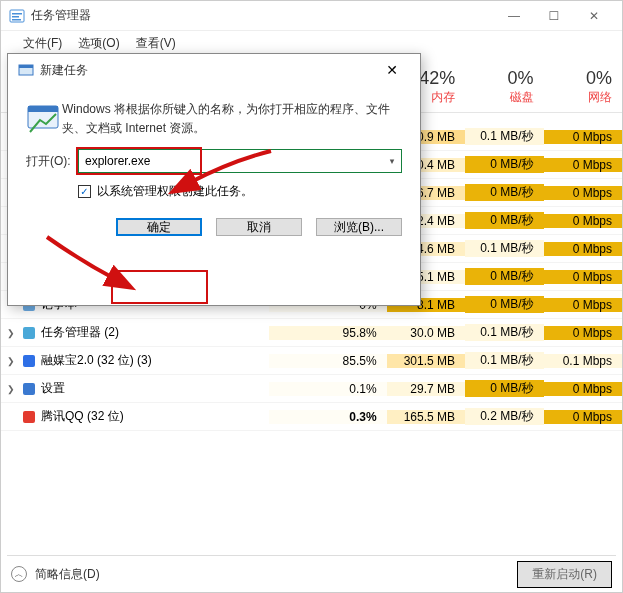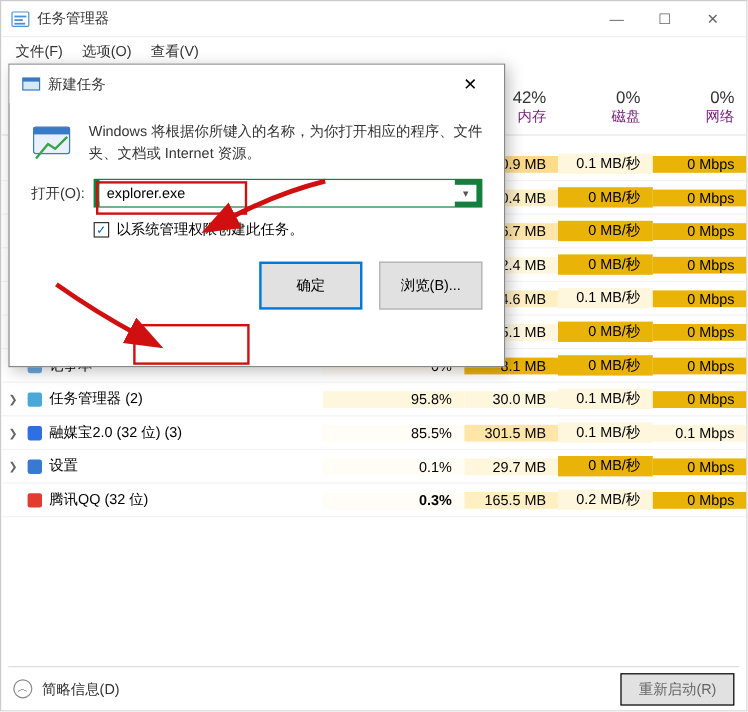--- a/index.html
+++ b/index.html
@@ -3,29 +3,29 @@
 <meta charset="utf-8">
 <style>
 *{box-sizing:border-box;margin:0;padding:0;font-family:"Microsoft YaHei","Segoe UI",sans-serif;font-size:12px}
 body{background:#fff;width:623px;height:593px;overflow:hidden;position:relative}
 .main-window{width:623px;height:593px;border:1px solid #ccc;position:relative;background:#fff}
 .title-bar{height:30px;display:flex;align-items:center;padding:12px 8px;border-bottom:1px solid #eee}
 .title-bar .app-icon{width:16px;height:16px;margin-right:6px;display:inline-block}
 .title-bar .title{flex:1;color:#333}
 .win-controls{display:flex;gap:0}
 .win-controls div{width:40px;height:30px;display:flex;align-items:center;justify-content:center;color:#666;cursor:pointer}
-.menu-bar{height:24px;display:flex;align-items:center;padding:0 6px;gap:4px}
+.menu-bar{height:24px;display:flex;align-items:center;padding:0 16px;gap:4px}
 .menu-bar span{padding:2px 6px;color:#333;cursor:pointer}
 .table-area{position:absolute;top:60px;left:0;right:0;height:480px;overflow:hidden}
 .table-header{display:flex;border-bottom:1px solid #e5e5e5;height:52px;align-items:flex-end}
 .col-name{width:275px}
 .col-num{width:80px;text-align:right;padding:4px 10px}
 .col-header{text-align:right;padding:6px 10px 6px 4px}
-.col-header .pct{font-size:14px;color:#333}
-.col-header .lbl{color:#701a75}
+.col-header .pct{font-size:18px;color:#333}
+.col-header .lbl{color:#ef4444}
 .col-header.hl .pct{color:#333}
 .table-body{margin-top:10px}
 .row{display:flex;height:28px;align-items:center;border-bottom:1px solid #f3f3f3}
 .row .c-name{width:275px;display:flex;align-items:center;padding-left:6px;gap:4px;position:relative}
 .row .c-name .chev{width:10px;color:#666;font-size:9px}
 .row .c-num{width:80px;text-align:right;padding:0 10px}
 .proc-icon{width:16px;height:16px;display:inline-block}
 
 .h0{background:#eab308}
 .h1{background:#fff7dd}
@@ -39,34 +39,34 @@
 .footer{position:absolute;bottom:0;left:0;right:0;height:36px;display:flex;align-items:center;padding:0 10px;justify-content:space-between}
 .footer-left{display:flex;align-items:center;gap:8px;color:#333;cursor:pointer}
 .footer-btn{border:1px solid #000000;background:#e1e1e1;padding:4px 14px;cursor:pointer;color:#666}
 .circle-up{width:16px;height:16px;border:1px solid #888;border-radius:50%;display:flex;align-items:center;justify-content:center;font-size:9px;color:#555}
 
 .dialog{position:absolute;top:52px;left:6px;width:414px;height:253px;background:#fff;border:1px solid #888;box-shadow:3px 3px 12px rgba(0,0,0,.25);z-index:10}
 .dlg-title{height:32px;display:flex;align-items:center;padding:0 10px;background:#fff}
 .dlg-title .icon{width:16px;height:16px;margin-right:6px}
 .dlg-title .t{flex:1;color:#333}
 .dlg-close{width:36px;height:28px;display:flex;align-items:center;justify-content:center;cursor:pointer;font-size:14px}
-.dlg-body{padding:14px 18px 8px;display:flex;gap:12px}
+.dlg-body{padding:14px 18px 8px;display:flex;}
 .run-icon{width:36px;height:36px;flex-shrink:0}
 .dlg-msg{line-height:1.55;color:#333}
 .open-row{display:flex;align-items:center;padding:4px 18px 4px;gap:6px}
 .open-lbl{width:46px;color:#333}
-.open-input-wrap{flex:1;position:relative;border:5px solid #15803d;height:24px;display:flex;align-items:center}
+.open-input-wrap{flex:1;position:relative;border:1px solid #15803d;height:24px;display:flex;align-items:center}
 .open-input{flex:1;border:none;outline:none;padding:0 6px;height:22px;font-size:12px}
 .open-drop{width:18px;text-align:center;color:#555;cursor:pointer;font-size:9px}
 .red-box{position:absolute;border:2px solid #d01010;pointer-events:none}
 .red-box.input-hl{top:-3px;left:-3px;width:126px;height:28px}
 .chk-row{display:flex;align-items:center;padding:6px 18px 10px 70px;gap:6px}
 .chk{width:13px;height:13px;border:1px solid #333;display:flex;align-items:center;justify-content:center;color:#0066cc;font-size:10px}
 .dlg-buttons{display:flex;justify-content:flex-end;gap:14px;padding:8px 18px 12px}
-.dlg-btn{width:86px;height:40px;border:1px solid #adadad;background:#e1e1e1;display:flex;align-items:center;justify-content:center;cursor:pointer}
+.dlg-btn{width:86px;height:18px;border:1px solid #adadad;background:#e1e1e1;display:flex;align-items:center;justify-content:center;cursor:pointer}
 .dlg-btn.primary{border:2px solid #0078d7;background:#e1e1e1}
 .ok-hl{position:absolute;border:2px solid #d01010;pointer-events:none;left:103px;top:216px;width:97px;height:34px}
 
 .arrow{position:absolute;z-index:20;pointer-events:none}
 .arrow svg{overflow:visible}
 </style>
 </head>
 <body>
 
 <div class="main-window">
@@ -267,20 +267,21 @@
         <input class="open-input" value="explorer.exe" style="">
         <span class="open-drop">▾</span>
       </div>
     </div>
     <div class="chk-row">
       <span class="chk">✓</span>
       <span>以系统管理权限创建此任务。</span>
     </div>
     <div class="dlg-buttons">
       <div class="dlg-btn primary">确定</div>
+      <div class="dlg-btn">取消</div>
       <div class="dlg-btn">浏览(B)...</div>
     </div>
     <div class="ok-hl"></div>
   </div>
 
   <div class="arrow" style="left:180px;top:140px">
     <svg width="100" height="60">
         <defs>
           <marker id="ah1" markerWidth="10" markerHeight="10" refX="2" refY="3" orient="auto">
             <path d="M0,0 L0,6 L8,3 z" fill="#d01010"></path>

